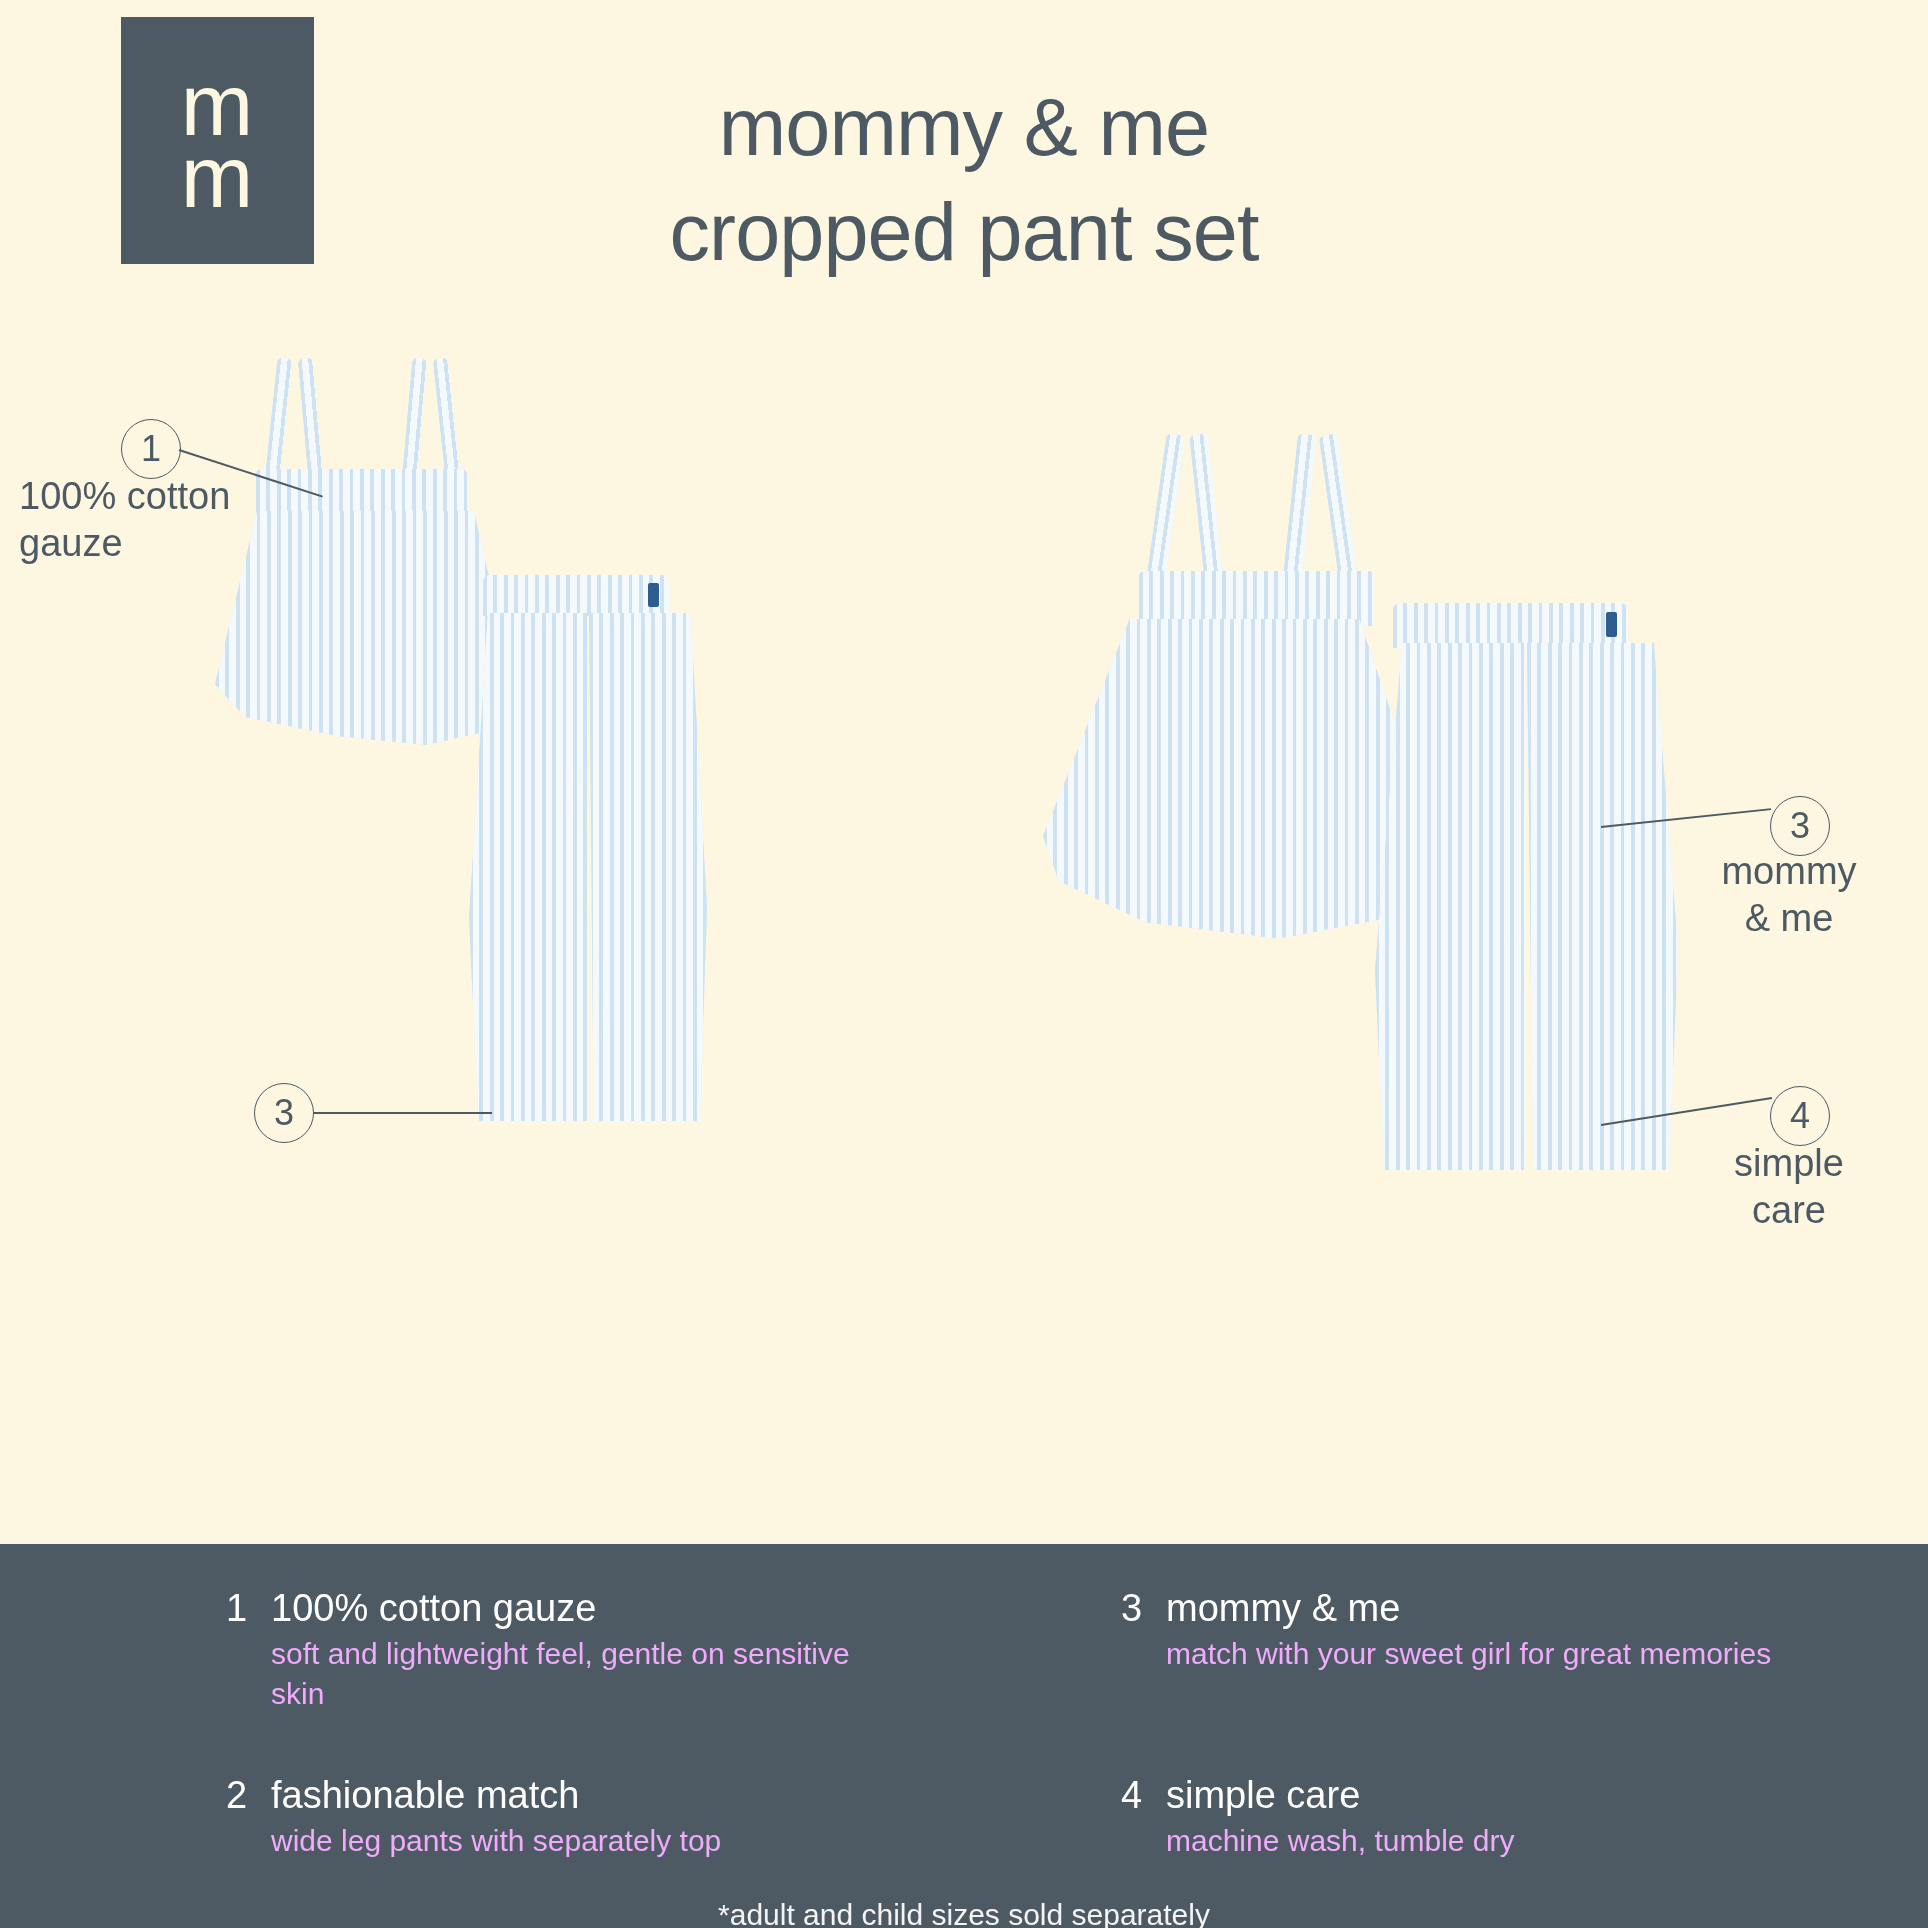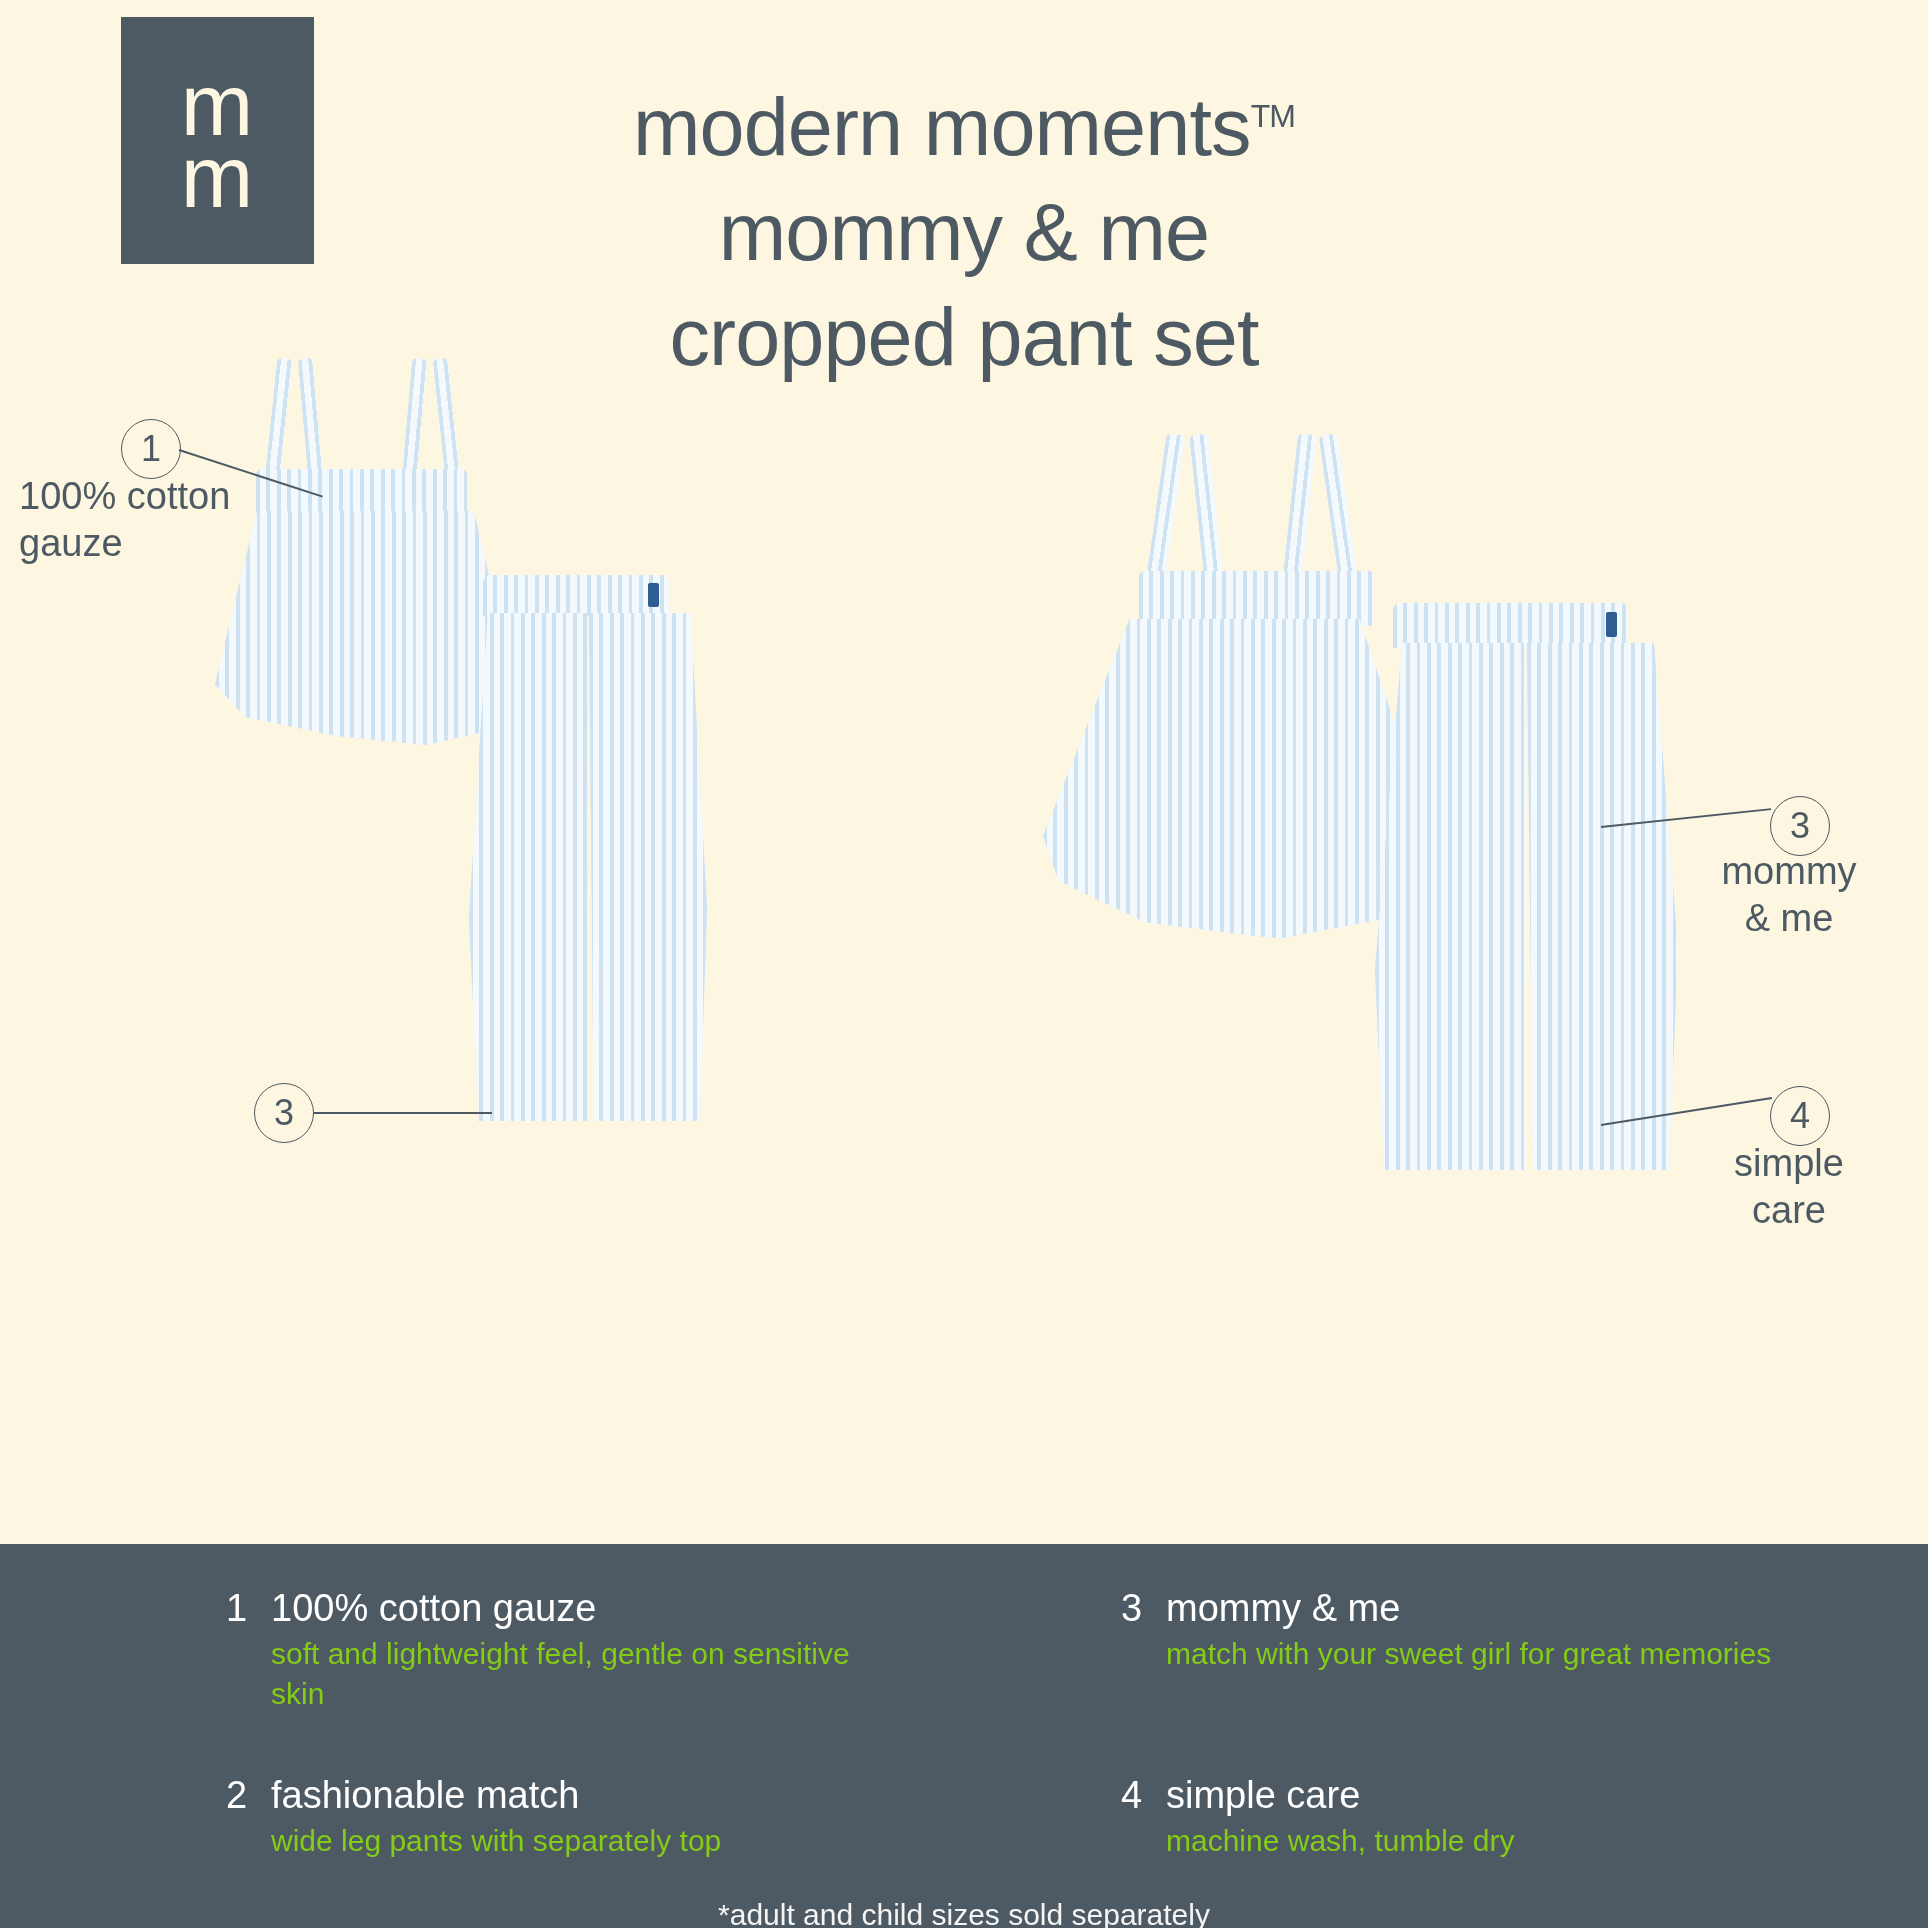--- a/index.html
+++ b/index.html
@@ -163,21 +163,21 @@
     font-weight: 300;
     white-space: nowrap;
   }
   .feature .fdesc {
     position: absolute;
     left: 45px;
     top: 47px;
     font-size: 30px;
     font-weight: 300;
     line-height: 40px;
-    color: #84cc16;
+    color: #f0abfc;
   }
   .footnote {
     position: absolute;
     left: 0;
     top: 324px;
     width: 1928px;
     text-align: center;
     font-size: 30px;
     font-weight: 300;
     color: #f4f4f4;
@@ -188,23 +188,20 @@
 <body>
 
 <div class="header">
 
   <div class="logo-box">
     <div class="m1">m</div>
     <div class="m2">m</div>
   </div>
 
   <div class="title-block">
-    <div class="title-1">
-      <span>modern moments</span><span class="tm">TM</span>
-    </div>
     <div class="title-2">mommy &amp; me</div>
     <div class="title-3">cropped pant set</div>
   </div>
 </div>
 
 <div class="product-area">
 
   <div class="garment" style="left:198px; top:-85px; width:443px; height:405px;">
 
     <div class="strap fabric" style="left:73px; top:0px; width:15px; height:122px; transform:rotate(6deg);"></div>

